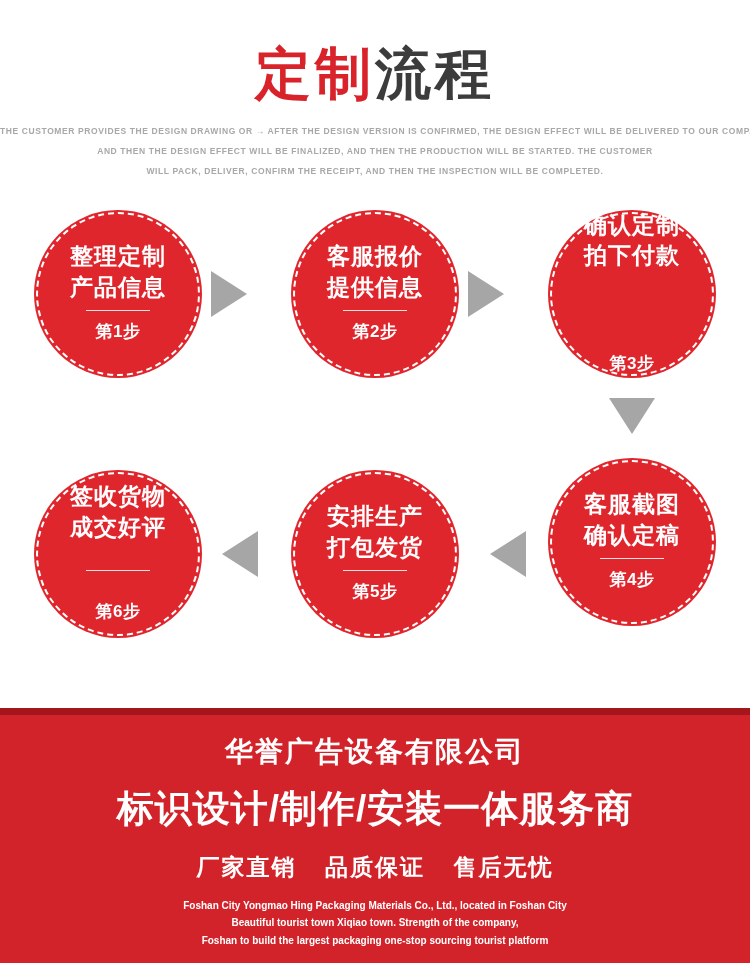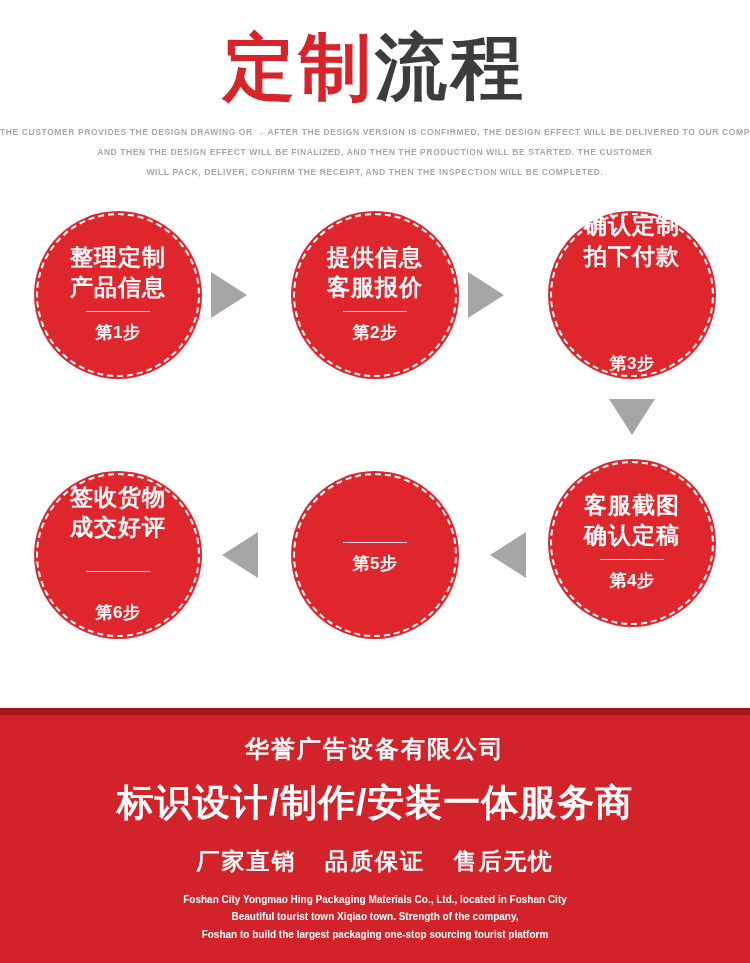--- a/index.html
+++ b/index.html
@@ -14,25 +14,25 @@
     overflow: hidden;
     position: relative;
   }
 
   
   .header {
     padding-top: 26px;
     text-align: center;
   }
   .title {
-    font-size: 72px;
+    font-size: 56px;
     font-weight: bold;
     letter-spacing: 4px;
     line-height: 1.15;
-    margin: 0;
+    margin: 16px;
   }
   .title .t-red { color: #d8232a; }
   .title .t-dark { color: #3c3c3c; }
 
   .subtitle-block {
     margin-top: 14px;
     color: #a8a8a8;
     font-size: 8.5px;
     letter-spacing: 0.6px;
     line-height: 2.35;
@@ -126,21 +126,21 @@
     bottom: 0;
     height: 255px;
     background: #d2232a;
     border-top: 7px solid #a5161c;
     box-sizing: border-box;
     color: #ffffff;
     text-align: center;
     padding-top: 18px;
   }
   .company {
-    font-size: 24px;
+    font-size: 28px;
     font-weight: bold;
     letter-spacing: 2px;
     margin: 0;
   }
   .slogan {
     font-size: 37px;
     font-weight: bold;
     letter-spacing: 1px;
     margin: 18px 0 0 0;
     line-height: 1.1;
@@ -180,22 +180,22 @@
     <div class="node-text">
       <div>整理定制</div>
       <div>产品信息</div>
     </div>
     <div class="node-divider"></div>
     <div class="node-step">第1步</div>
   </div>
 
   <div class="node" id="node2">
     <div class="node-text">
+      <div>客服报价</div>
       <div>提供信息</div>
-      <div>客服报价</div>
     </div>
     <div class="node-divider"></div>
     <div class="node-step">第2步</div>
   </div>
 
   <div class="node" id="node3">
     <div class="node-text">
       <div>确认定制</div>
       <div>拍下付款</div>
     </div>
@@ -206,20 +206,24 @@
   <div class="node" id="node4">
     <div class="node-text">
       <div>客服截图</div>
       <div>确认定稿</div>
     </div>
     <div class="node-divider"></div>
     <div class="node-step">第4步</div>
   </div>
 
   <div class="node" id="node5">
+    <div class="node-text">
+      <div>安排生产</div>
+      <div>打包发货</div>
+    </div>
     <div class="node-divider"></div>
     <div class="node-step">第5步</div>
   </div>
 
   <div class="node" id="node6">
     <div class="node-text">
       <div>签收货物</div>
       <div>成交好评</div>
     </div>
     <div class="node-divider"></div>

